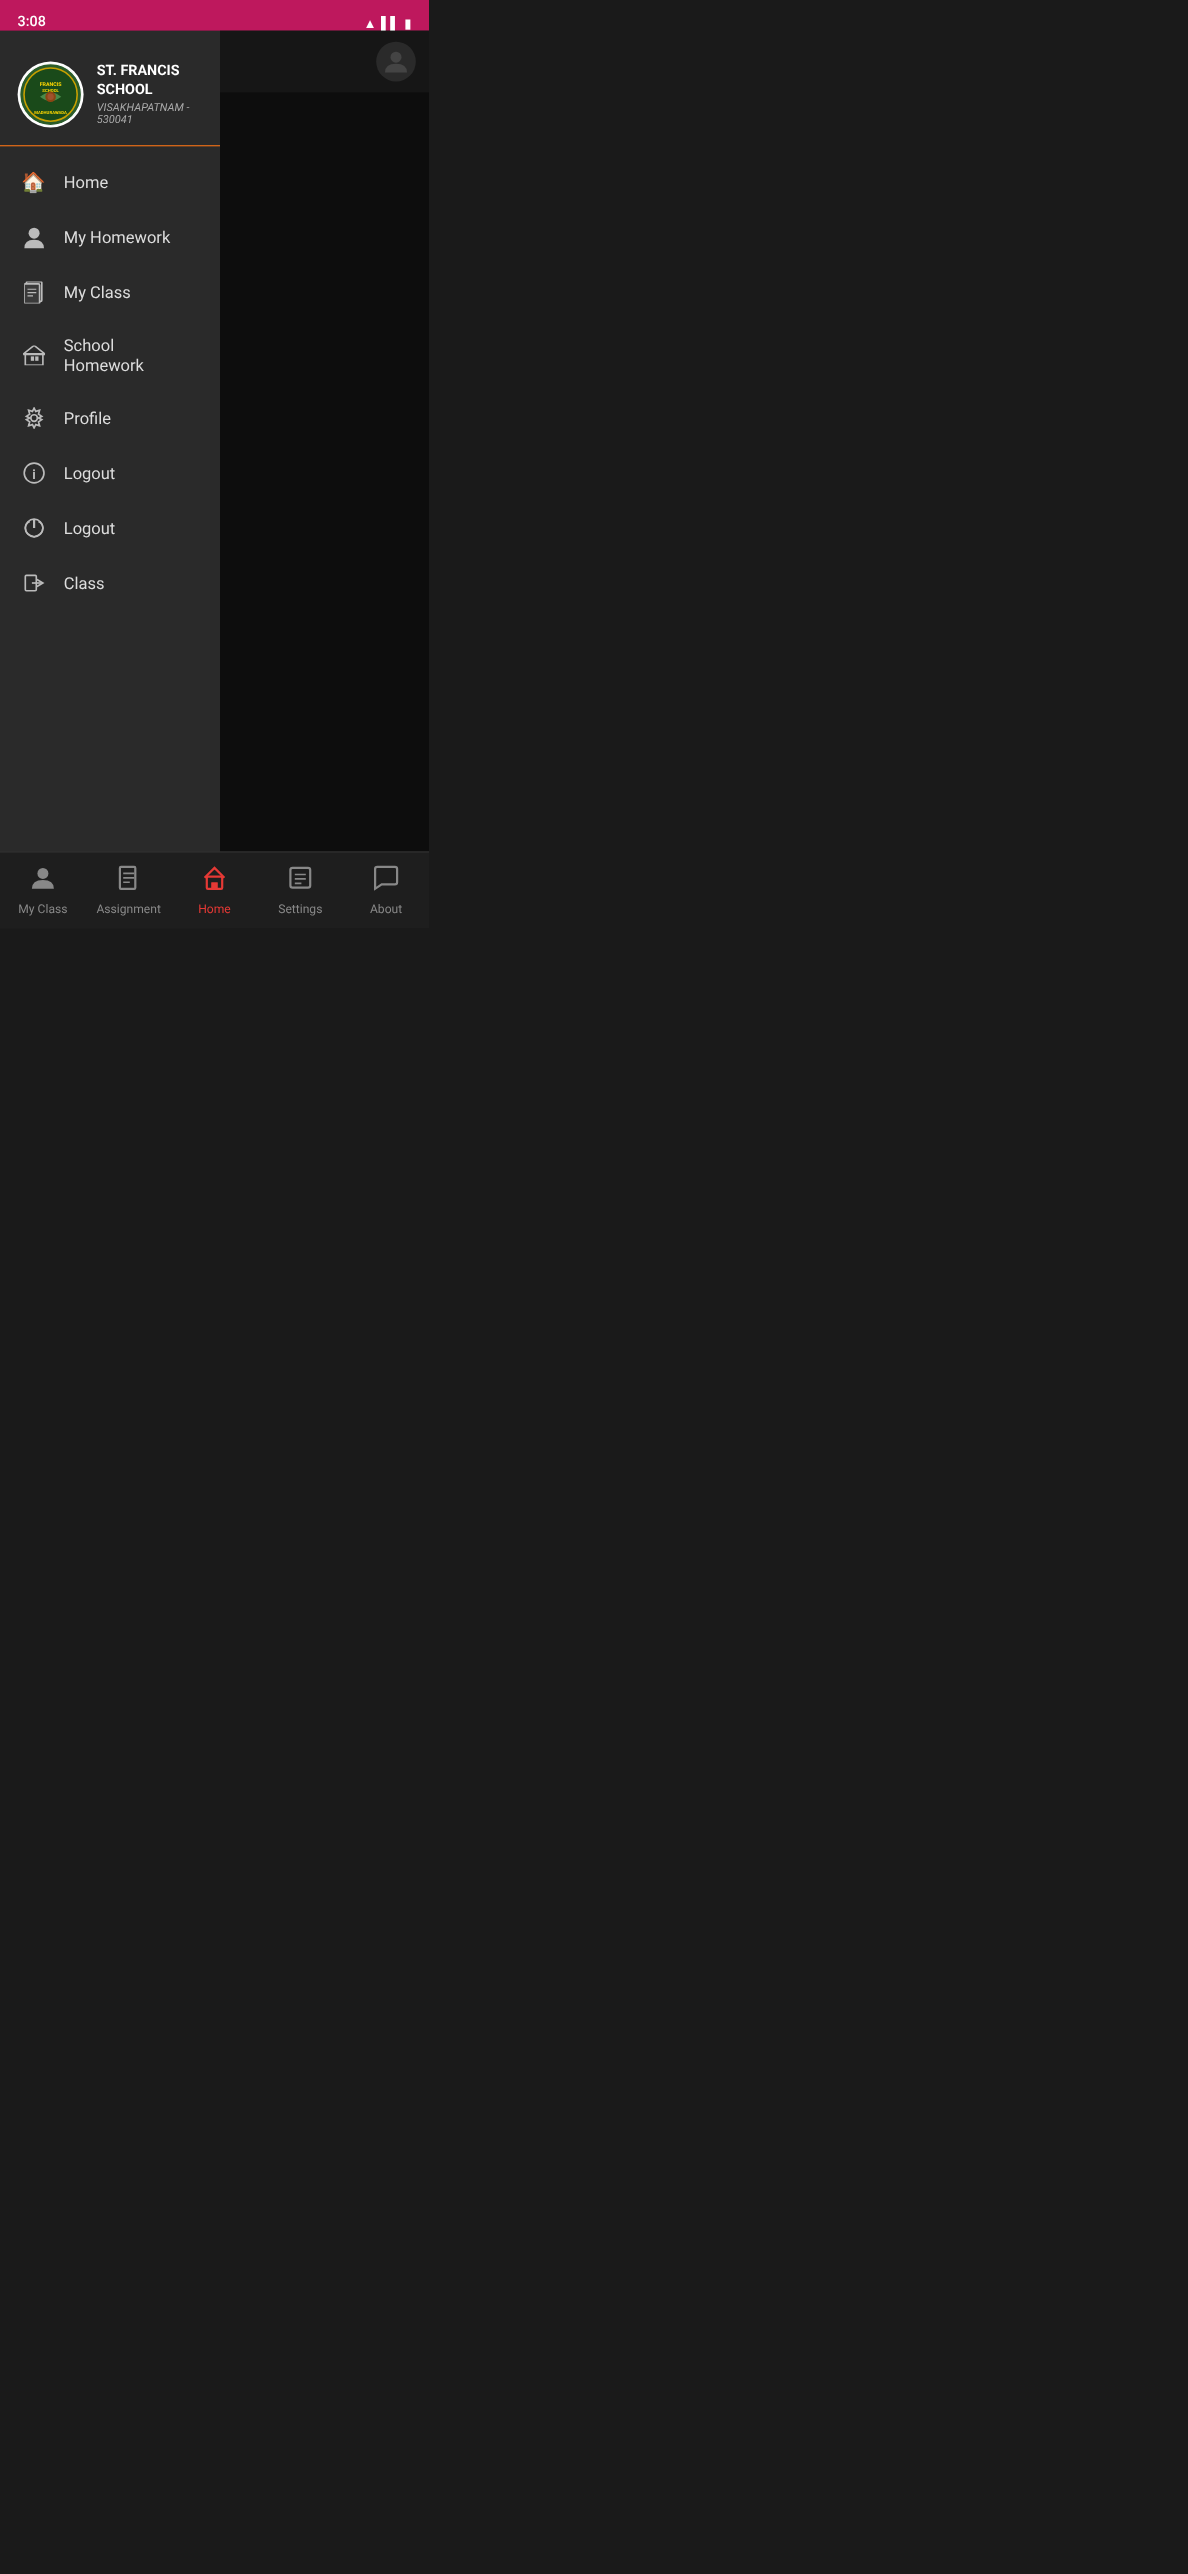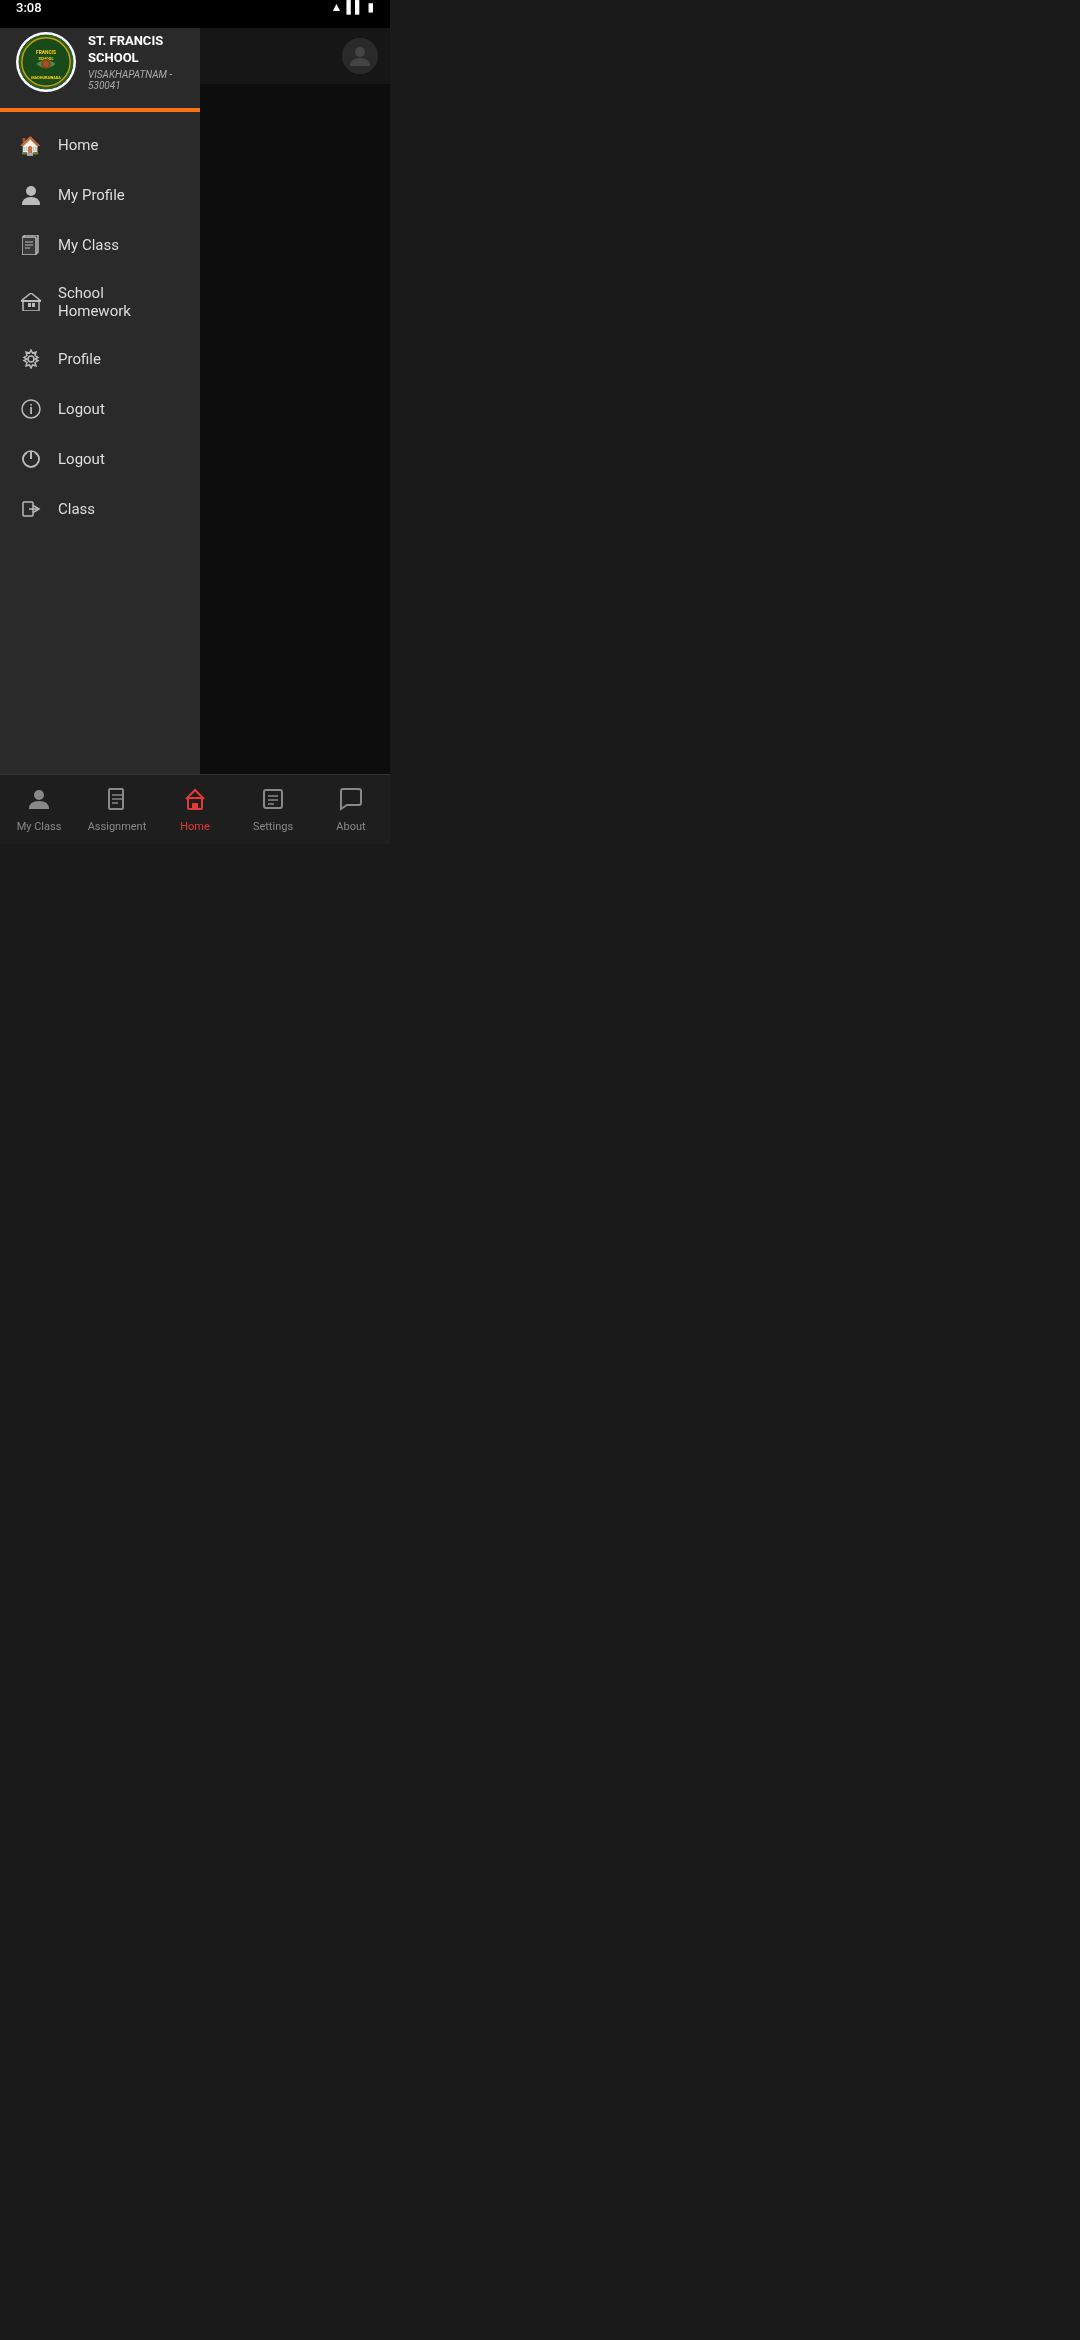--- a/index.html
+++ b/index.html
@@ -13,24 +13,24 @@
       width: 390px;
       height: 844px;
       background: #1a1a1a;
       font-family: 'Roboto', Arial, sans-serif;
       overflow: hidden;
       position: relative;
     }
 
     
     .status-bar {
-      background: #000000;
+      background: #be185d;
       height: 28px;
       display: flex;
-      align-items: flex-start;
+      align-items: flex-end;
       justify-content: space-between;
       padding: 0 16px;
     }
 
     .status-time {
       color: #fff;
       font-size: 13px;
       font-weight: 500;
     }
 
@@ -70,25 +70,25 @@
       position: absolute;
       right: 0;
       top: 0;
       width: 190px;
       height: 100%;
       background: #1a1a1a;
     }
 
     
     .drawer-header {
-      padding: 4px 16px 16px;
+      padding: 28px 16px 16px;
       display: flex;
       align-items: center;
       gap: 12px;
-      border-bottom: 4px solid #f97316;
+      border-bottom: 1px solid #f97316;
     }
 
     .school-logo {
       width: 60px;
       height: 60px;
       border-radius: 50%;
       background: #fff;
       display: flex;
       align-items: center;
       justify-content: center;
@@ -313,21 +313,21 @@
         <span class="nav-label">Home</span>
       </div>
 
       <div class="nav-item">
         <div class="nav-icon">
           <svg width="18" height="20" viewBox="0 0 18 20" fill="#bbb">
             <circle cx="9" cy="6" r="5" fill="#bbb"></circle>
             <path d="M0,20 Q0,12 9,12 Q18,12 18,20" fill="#bbb"></path>
           </svg>
         </div>
-        <span class="nav-label">My Profile</span>
+        <span class="nav-label">My Homework</span>
       </div>
 
       <div class="nav-item">
         <div class="nav-icon">
           <svg width="18" height="20" viewBox="0 0 18 20" fill="#bbb">
             <rect x="2" y="0" width="14" height="18" rx="1" fill="none" stroke="#bbb" stroke-width="1.5"></rect>
             <rect x="0" y="2" width="14" height="18" rx="1" fill="#3a3a3a" stroke="#bbb" stroke-width="1.5"></rect>
             <line x1="3" y1="7" x2="11" y2="7" stroke="#bbb" stroke-width="1"></line>
             <line x1="3" y1="10" x2="11" y2="10" stroke="#bbb" stroke-width="1"></line>
             <line x1="3" y1="13" x2="8" y2="13" stroke="#bbb" stroke-width="1"></line>

